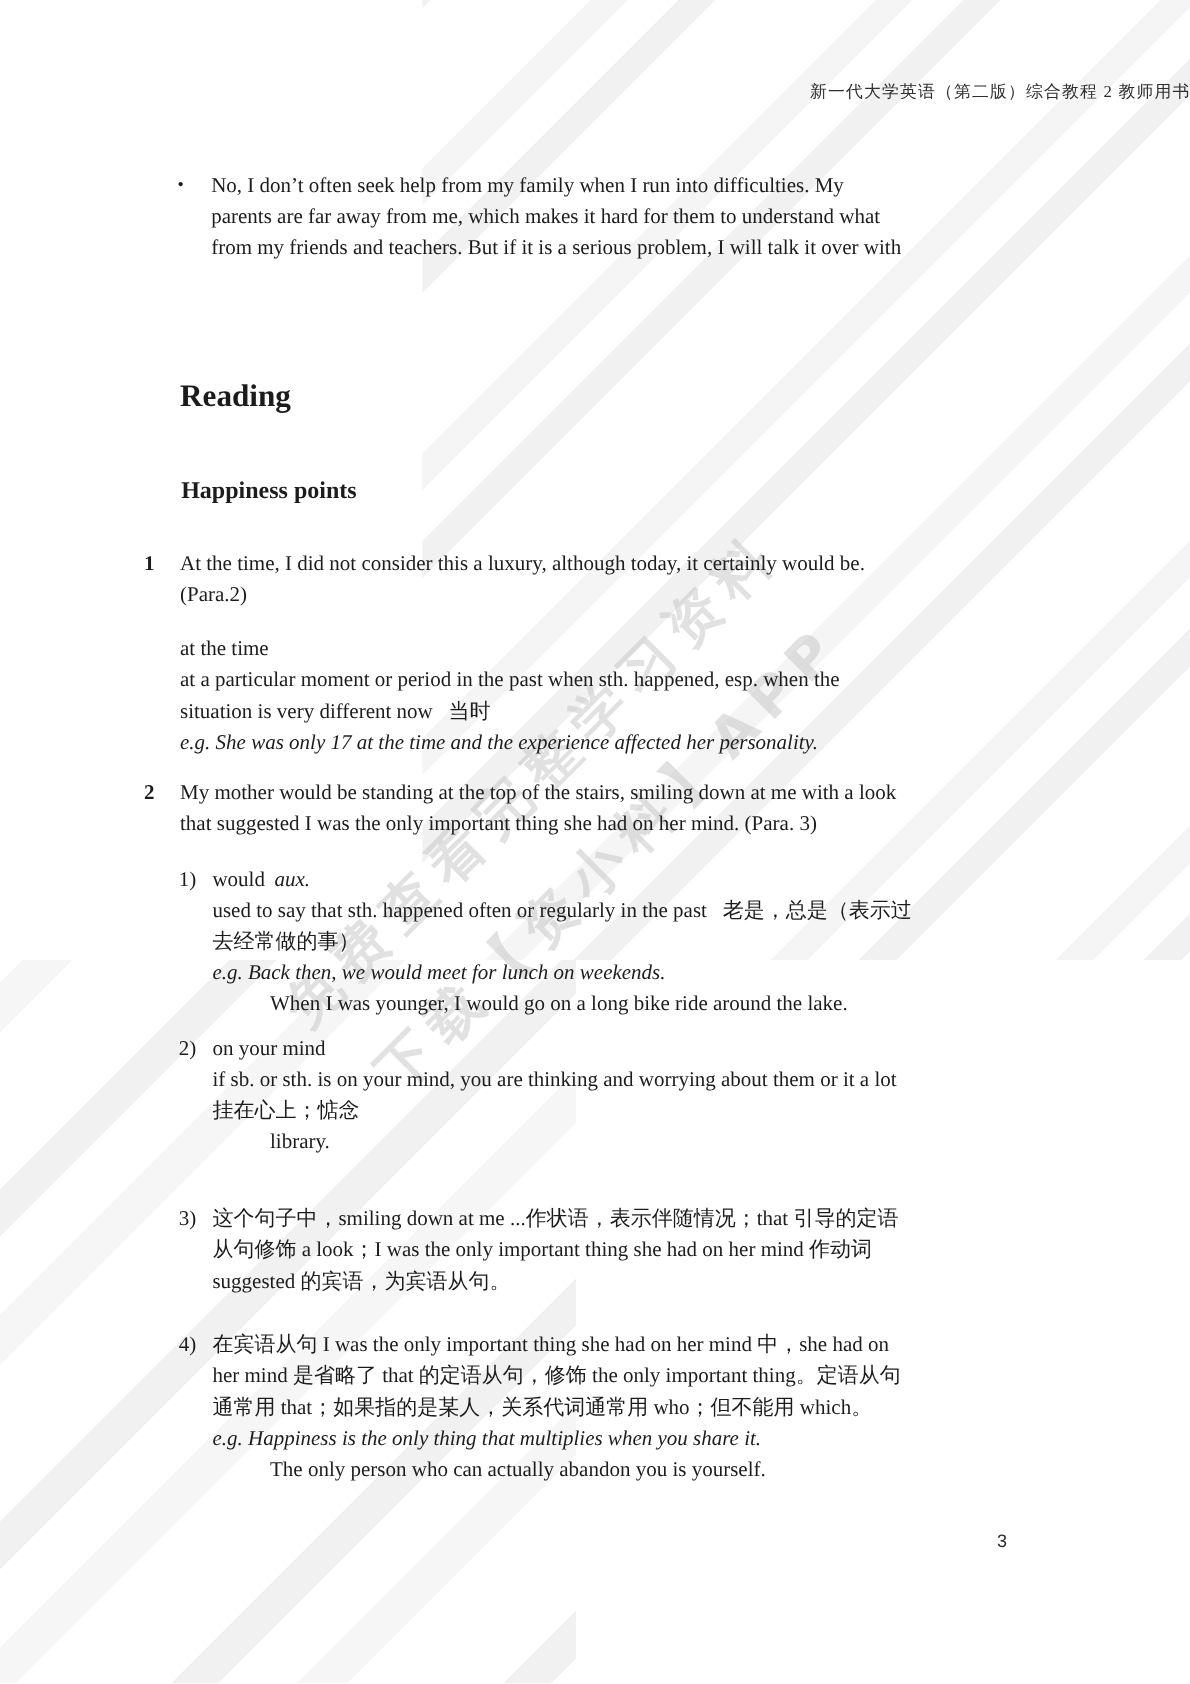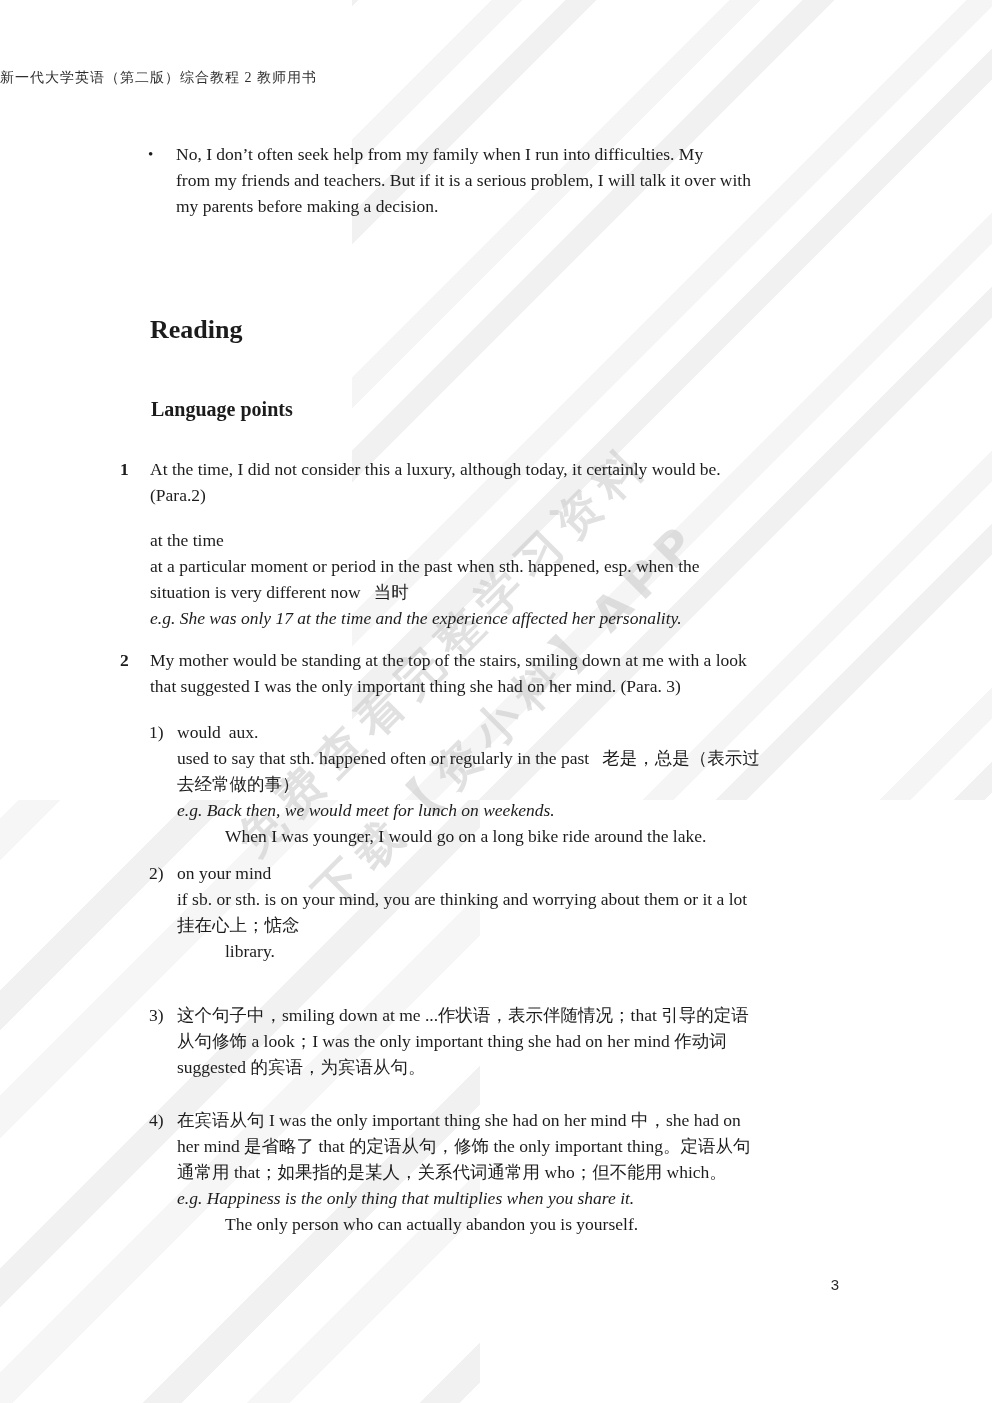--- a/index.html
+++ b/index.html
@@ -29,26 +29,26 @@
     position:absolute; left:150px; top:590px; width:650px;
     transform:rotate(-45deg);
     font-family:"DejaVu Sans","Liberation Sans",sans-serif;
     font-weight:bold; font-size:46px; letter-spacing:10px;
     line-height:92px; color:#c9c9c9; opacity:0.55; text-align:center;
     pointer-events:none; white-space:nowrap;
   }
   .watermark span { display:block; }
   .header {
     position:absolute; top:65px; left:0; width:100%;
-    text-align:left; font-size:14px; color:#2e2e2e; letter-spacing:1px;
+    text-align:right; font-size:14px; color:#2e2e2e; letter-spacing:1px;
   }
   .abs { position:absolute; }
   .line { white-space:pre; }
   .b { font-weight:normal; }
-  .i { }
+  .i { font-style:italic; }
   .pos { margin-left:8px; }
   .bullet-item { top:141px; left:148px; display:flex; }
   .bullet-marker { width:28px; font-size:15px; }
   .h-reading { top:315px; left:150px; font-size:26px; font-weight:bold; line-height:30px;text-align:right; }
   .h-lp { top:397px; left:151px; font-size:20px; font-weight:bold; line-height:24px; }
   .num-item { display:flex; }
   .pt1 { top:456px; left:120px; }
   .pt2 { top:647px; left:120px; }
   .num { width:30px; font-weight:bold; }
   .pt1-detail { top:527px; left:150px; }
@@ -78,27 +78,27 @@
     <span>免费查看完整学习资料</span>
     <span>下载【资小料】APP</span>
   </div>
 
   <div class="header">新一代大学英语（第二版）综合教程 2 教师用书</div>
 
   <div class="abs bullet-item">
     <div class="bullet-marker">•</div>
     <div>
       <div class="line">No, I don’t often seek help from my family when I run into difficulties. My</div>
+      <div class="line">parents are far away from me, which makes it hard for them to understand what</div>
       <div class="line">from my friends and teachers. But if it is a serious problem, I will talk it over with</div>
-      <div class="line">my parents before making a decision.</div>
     </div>
   </div>
 
   <div class="abs h-reading">Reading</div>
-  <div class="abs h-lp">Language points</div>
+  <div class="abs h-lp">Happiness points</div>
 
   <div class="abs pt1 num-item">
     <div class="num">1</div>
     <div>
       <div class="line">At the time, I did not consider this a luxury, although today, it certainly would be.</div>
       <div class="line">(Para.2)</div>
     </div>
   </div>
 
   <div class="abs pt1-detail">

